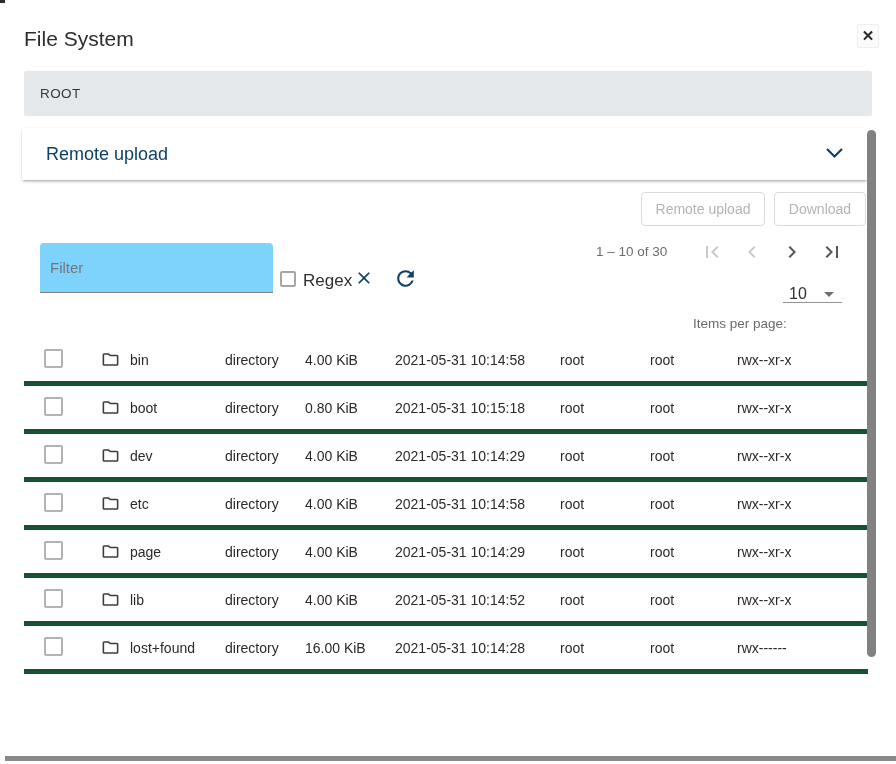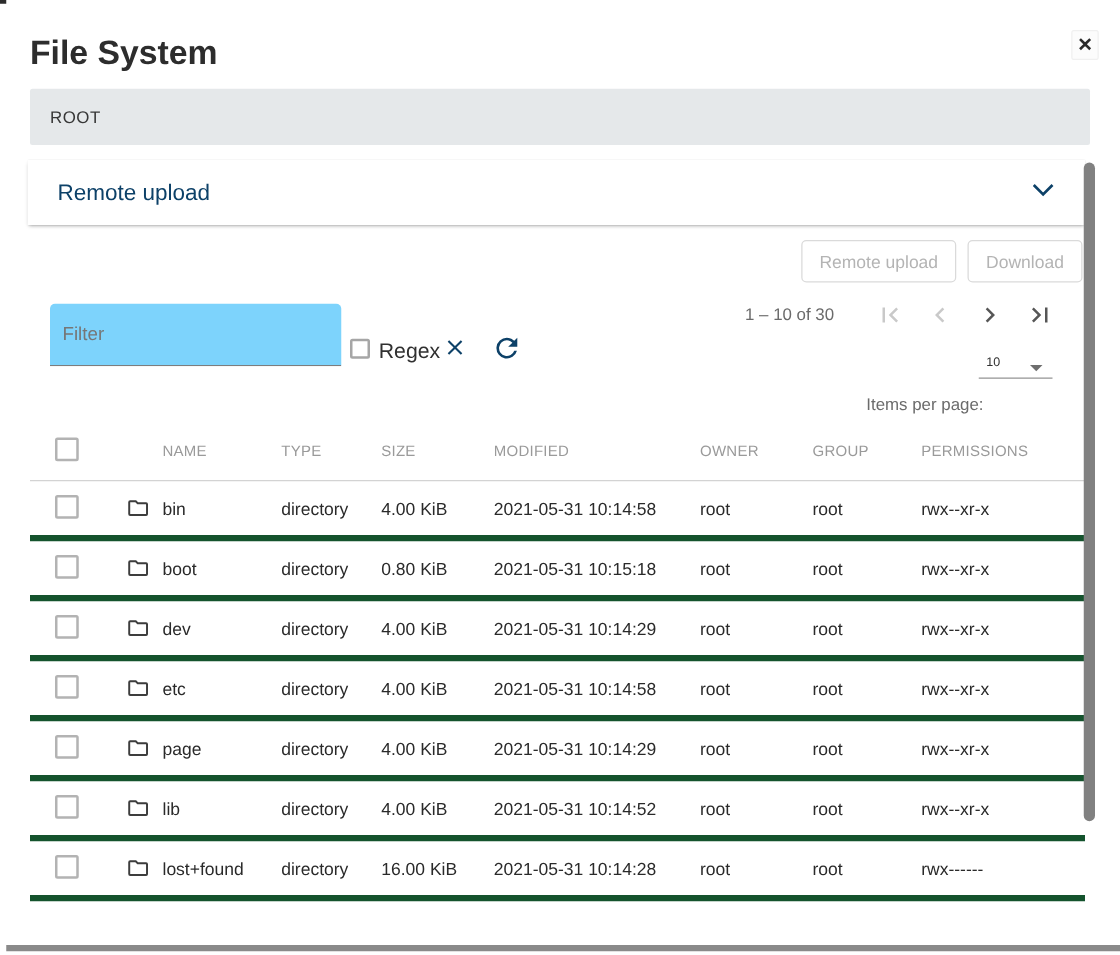--- a/index.html
+++ b/index.html
@@ -14,21 +14,21 @@
   html,body{width:896px;height:764px;overflow:hidden;}
   body{
     position:relative;
     background:#fff;
     font-family:"Liberation Sans", sans-serif;
     color:var(--cell_text);
   }
   .artifact{position:absolute;left:0;top:0;width:5px;height:3px;background:#2c2c2c;}
 
   
-  .dlg-title{position:absolute;left:24px;top:27px;font-size:27px;font-weight:700;color:#2d2d2d;}
+  .dlg-title{position:absolute;left:24px;top:27px;font-size:21px;font-weight:400;color:#2d2d2d;}
   .close-btn{
     position:absolute;right:17px;top:24px;width:22px;height:24px;
     display:flex;align-items:center;justify-content:center;
     background:#fcfcfc;border:1px solid #f0f0f0;border-radius:2px;
     font-size:15px;font-weight:700;color:#2b2b2b;cursor:pointer;
   }
 
   
   .breadcrumb{
     position:absolute;left:24px;top:71px;width:848px;height:45px;
@@ -72,21 +72,21 @@
   .icon-btn{position:absolute;background:none;border:none;cursor:pointer;padding:0;line-height:0;}
   .clear-btn{left:354px;top:268px;}
   .refresh-btn{left:393px;top:266px;}
 
   
   .range-label{position:absolute;left:596px;top:244px;font-size:13.5px;color:var(--muted_text);}
   .nav-btn{position:absolute;top:240px;width:24px;height:24px;background:none;border:none;padding:0;line-height:0;cursor:pointer;}
   .nav-first{left:700px;} .nav-prev{left:740px;} .nav-next{left:780px;} .nav-last{left:820px;}
   .ipp-label{position:absolute;left:693px;top:287px;font-size:13.5px;color:var(--muted_text);margin-top:29px;}
   .ipp-select{position:absolute;left:783px;top:284px;width:59px;height:19px;border-bottom:1px solid #949494;cursor:pointer;}
-  .ipp-value{position:absolute;left:6px;top:1px;font-size:10px;color:#303030;}
+  .ipp-value{position:absolute;left:6px;top:1px;font-size:16px;color:#303030;}
   .caret-down{
     position:absolute;right:8px;top:8px;width:0;height:0;
     border-left:5px solid transparent;border-right:5px solid transparent;
     border-top:5px solid #6e6e6e;
   }
 
   
   .table{position:absolute;left:24px;top:338px;width:844px;}
   .trow{
     display:grid;
@@ -179,31 +179,20 @@
   </span>
 </button>
 
 <span class="ipp-label">Items per page:</span>
 <div class="ipp-select">
   <span class="ipp-value">10</span>
   <span class="caret-down"></span>
 </div>
 
 <div class="table">
-  <div class="trow thead">
-    <div><span class="cb row-cb"></span></div>
-    <div></div>
-    <div>NAME</div>
-    <div>TYPE</div>
-    <div>SIZE</div>
-    <div>MODIFIED</div>
-    <div>OWNER</div>
-    <div>GROUP</div>
-    <div>PERMISSIONS</div>
-  </div>
   <div>
   <div class="trow">
     <div><span class="cb row-cb"></span></div>
     <div class="folder-cell">
       <svg width="19" height="19" viewBox="0 0 24 24">
             <path fill="#3d3d3d" d="M20 6h-8l-2-2H4a2 2 0 0 0-2 2v12a2 2 0 0 0 2 2h16a2 2 0 0 0 2-2V8a2 2 0 0 0-2-2zm0 12H4V6h5.17l2 2H20v10z"></path>
           </svg>
     </div>
     <div>bin</div>
     <div>directory</div>

